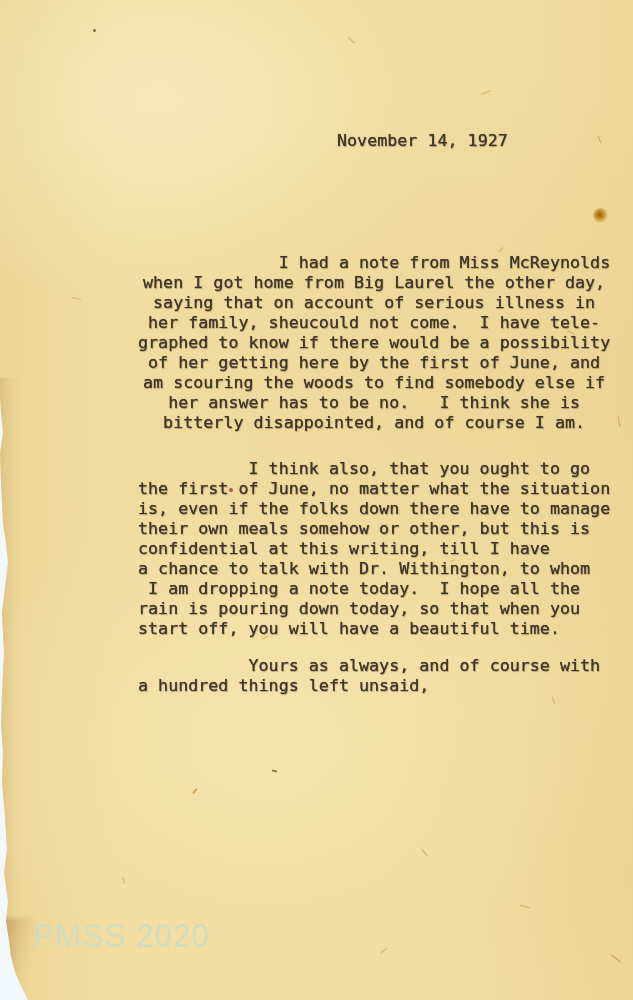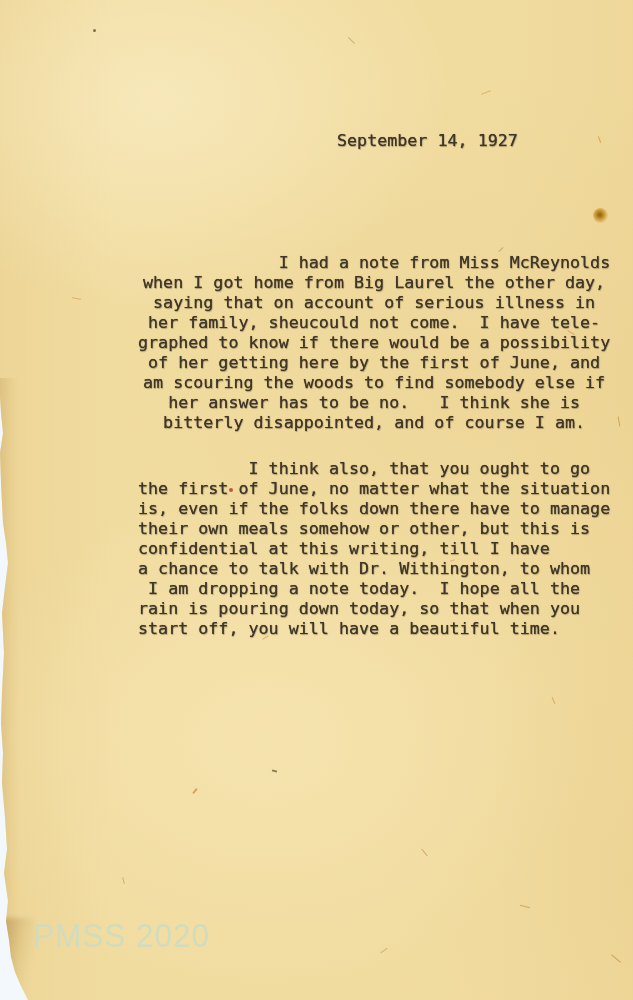--- a/index.html
+++ b/index.html
@@ -117,34 +117,36 @@
   <i class="fiber" style="left:272px;top:770px;width:5px;height:2px;background:#6b5a36;transform:rotate(15deg)"></i>
   <i class="fiber" style="left:192px;top:790px;width:6px;height:2px;background:#d88f3a;transform:rotate(-50deg)"></i>
   <i class="fiber" style="left:420px;top:852px;width:9px;height:1px;background:#c89a4a;transform:rotate(50deg)"></i>
   <i class="fiber" style="left:120px;top:880px;width:7px;height:1px;background:#d2a055;transform:rotate(75deg)"></i>
   <i class="fiber" style="left:520px;top:906px;width:10px;height:1px;background:#cb9c4e;transform:rotate(15deg)"></i>
   <i class="fiber" style="left:610px;top:958px;width:12px;height:1px;background:#c89544;transform:rotate(40deg)"></i>
   <i class="fiber" style="left:380px;top:950px;width:8px;height:1px;background:#cfa258;transform:rotate(-35deg)"></i>
 
   <div class="stain"></div>
 
-  <div class="typed date">September 14, 1927</div>
+  <div class="typed date">November 14, 1927</div>
   <div class="typed para1">              I had a note from Miss McReynolds
 when I got home from Big Laurel the other day,
 saying that on account of serious illness in
 her family, sheucould not come.  I have tele-
 graphed to know if there would be a possibility
 of her getting here by the first of June, and
 am scouring the woods to find somebody else if
 her answer has to be no.   I think she is
 bitterly disappointed, and of course I am.</div>
   <div class="typed para2">           I think also, that you ought to go
 the first of June, no matter what the situation
 is, even if the folks down there have to manage
 their own meals somehow or other, but this is
 confidential at this writing, till I have
 a chance to talk with Dr. Withington, to whom
  I am dropping a note today.  I hope all the
 rain is pouring down today, so that when you
 start off, you will have a beautiful time.</div>
+  <div class="typed closing">           Yours as always, and of course with
+a hundred things left unsaid,</div>
 
   <div class="watermark">PMSS 2020</div>
 </div>
 
 </body></html>

